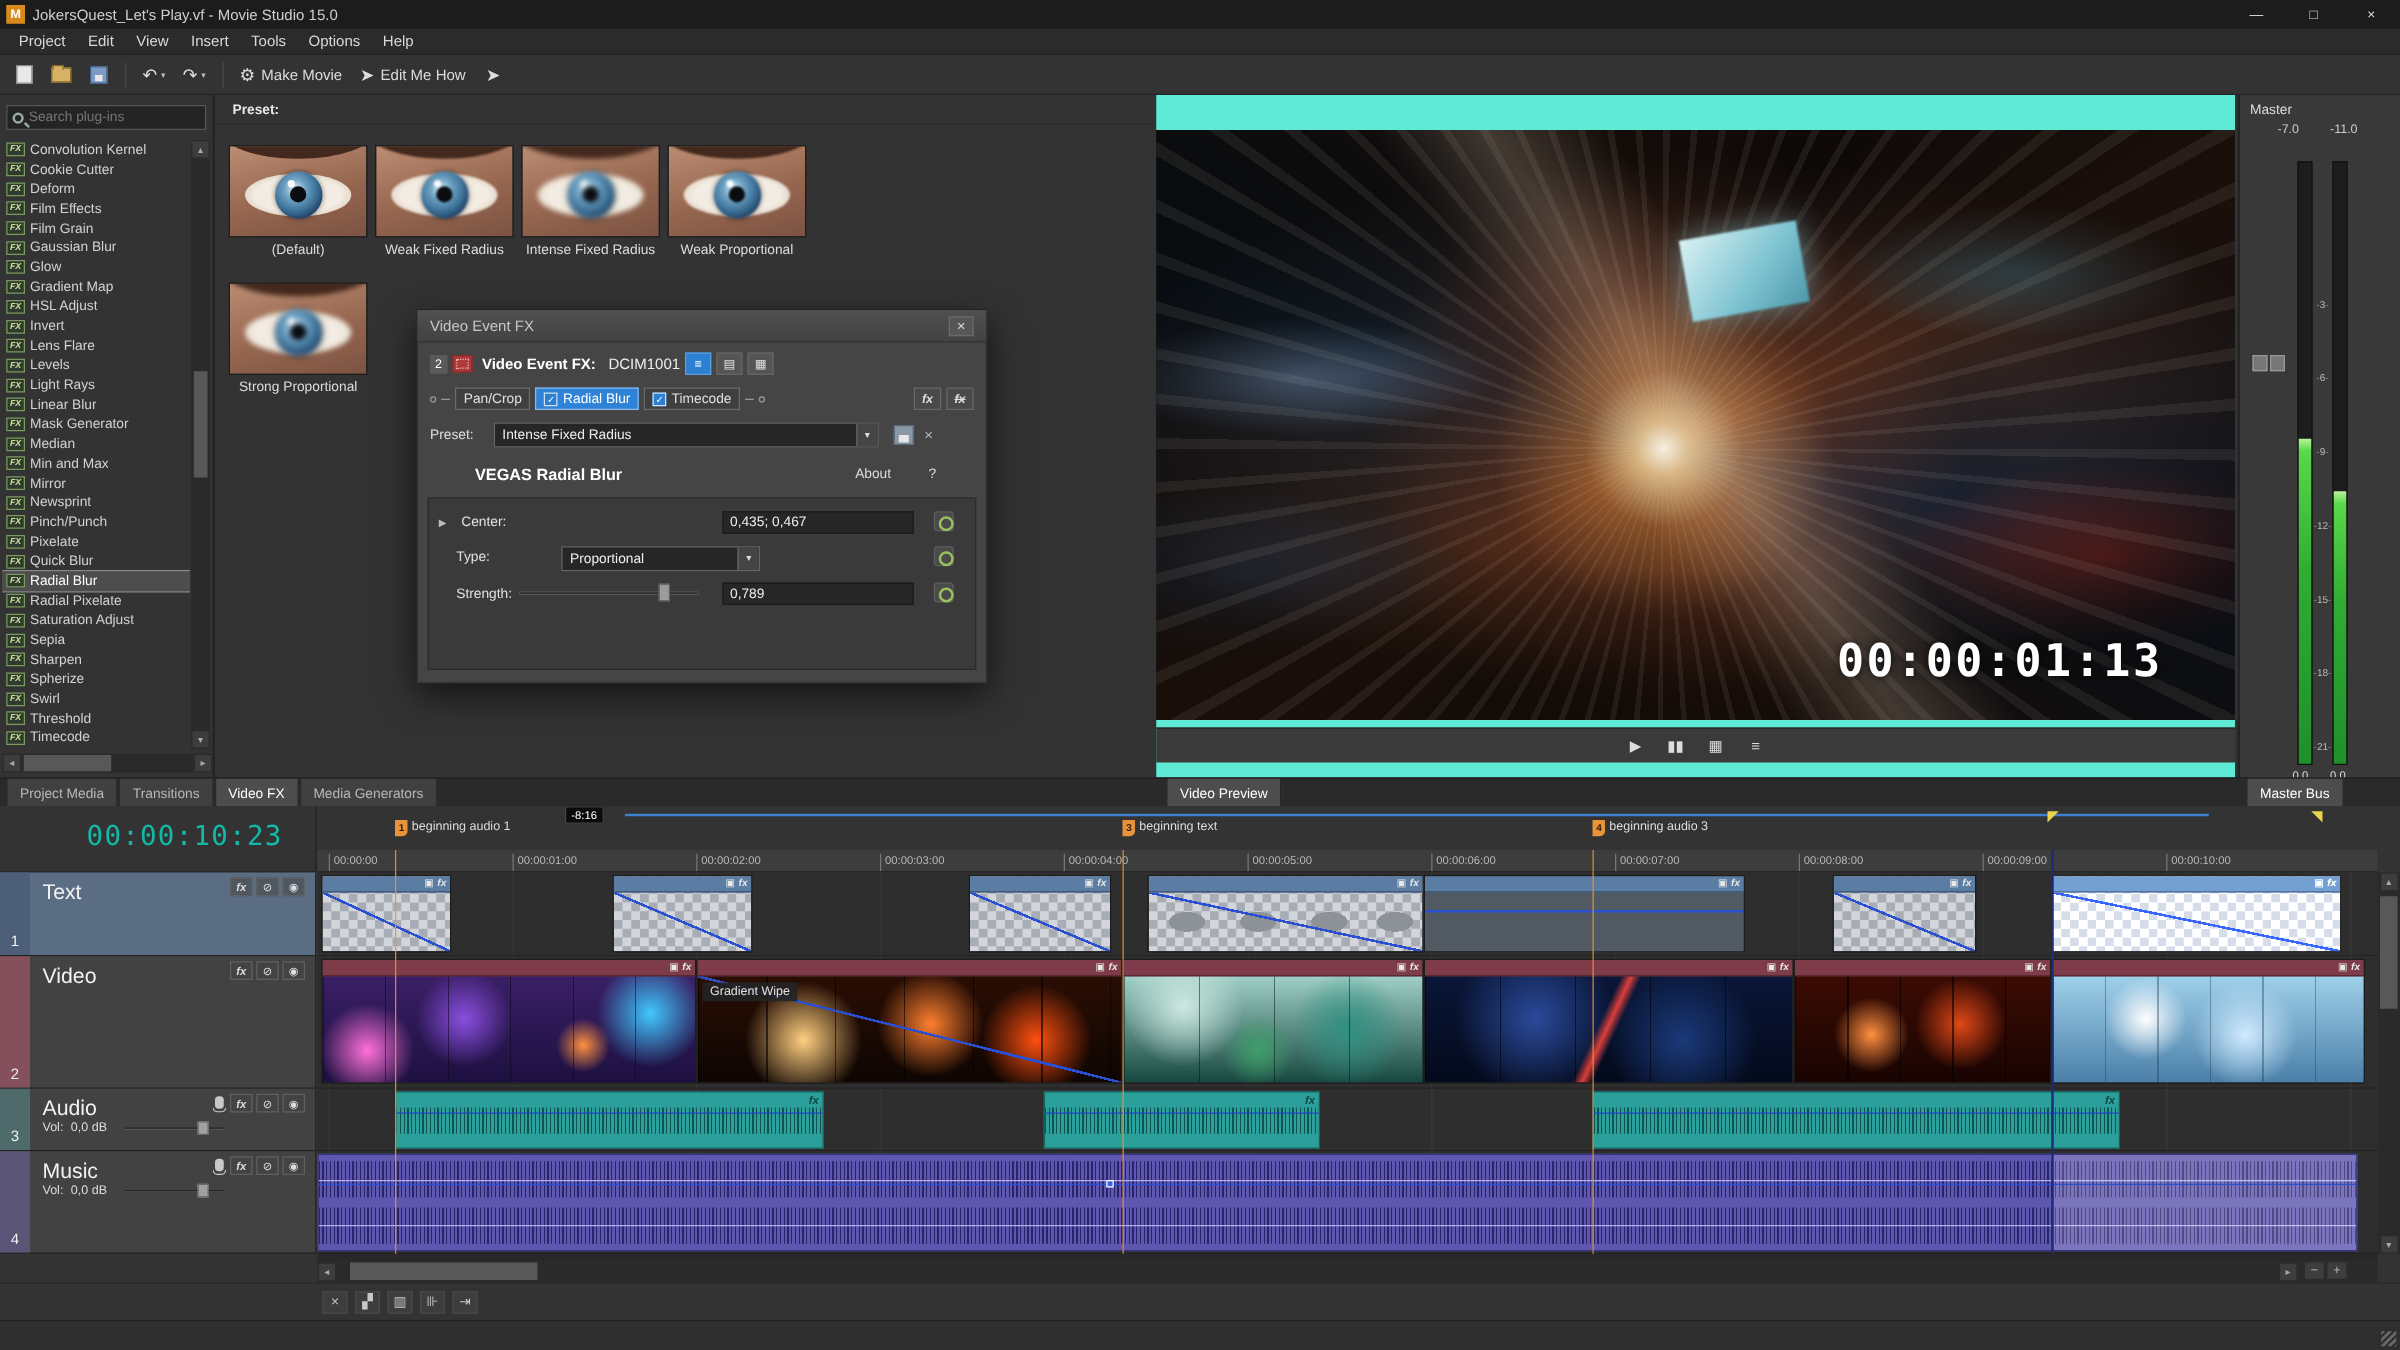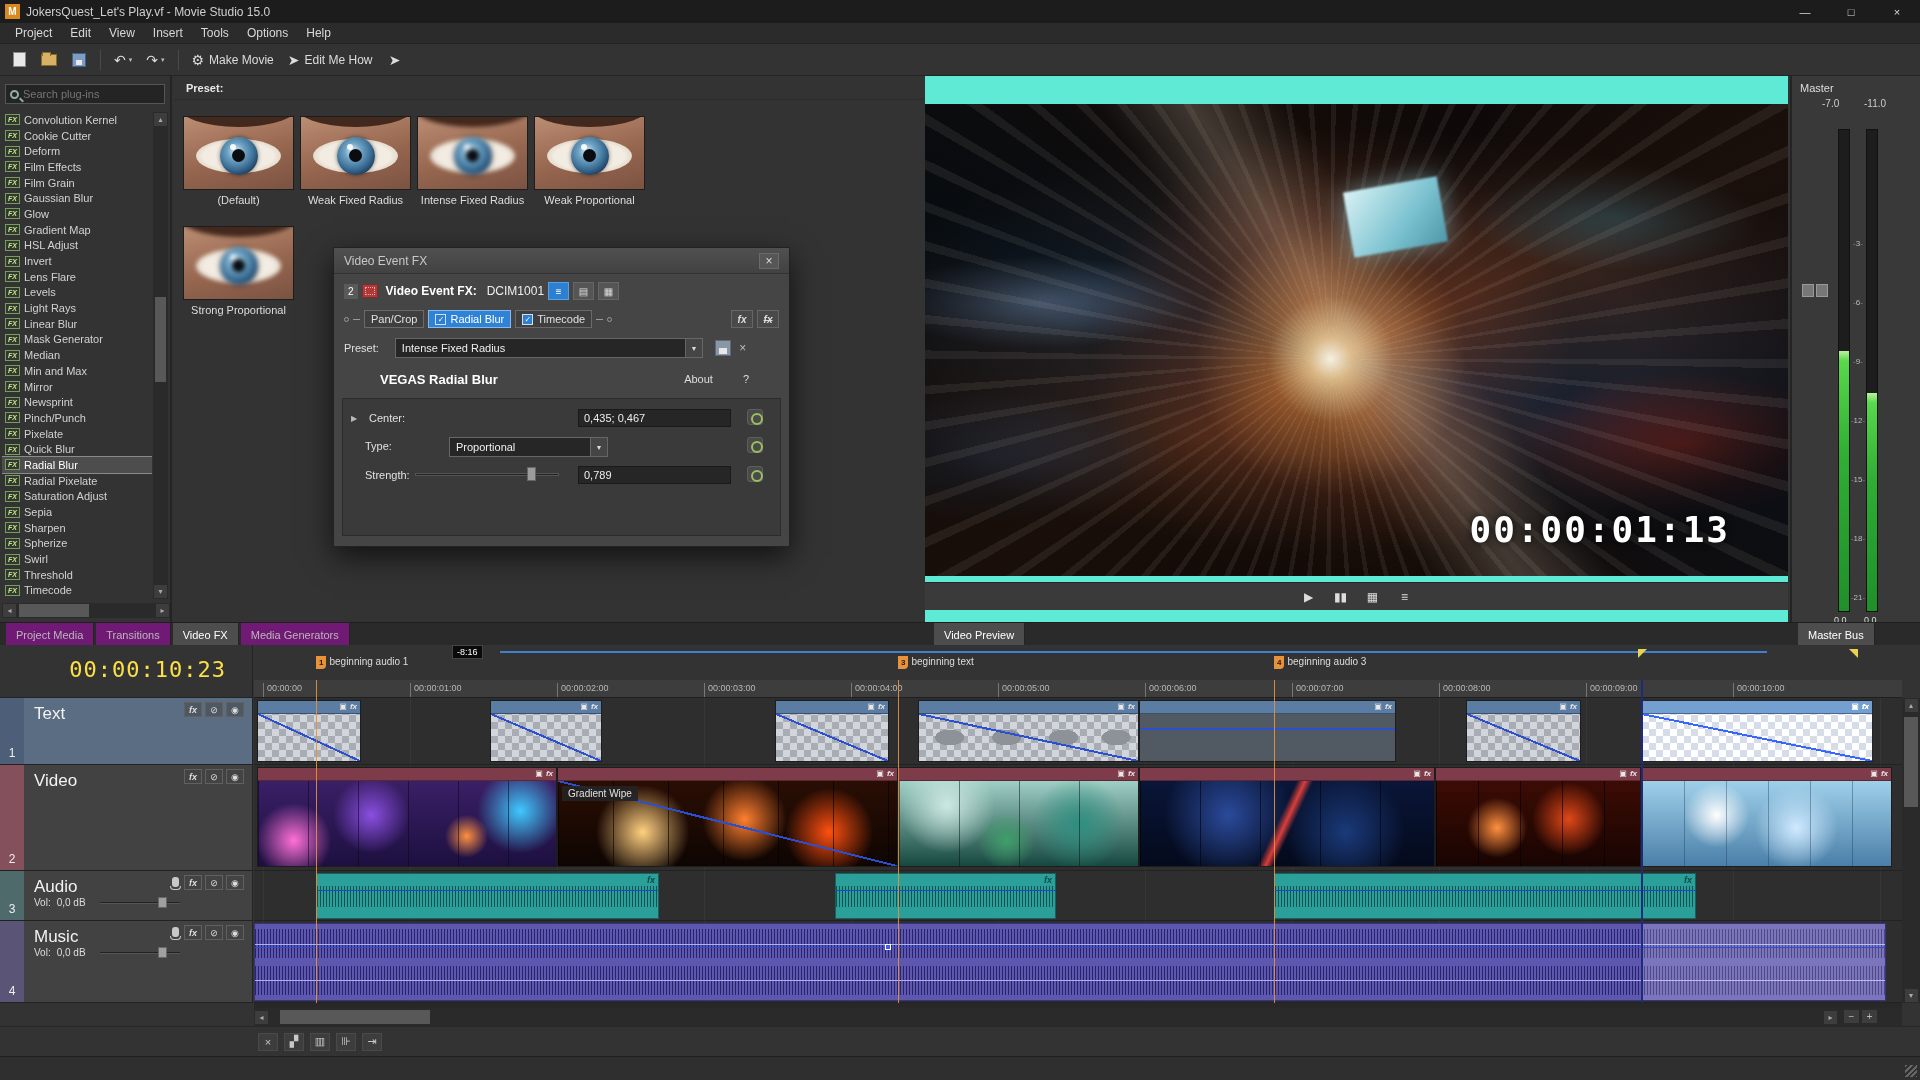--- a/index.html
+++ b/index.html
@@ -127,28 +127,28 @@
 .mfill{position:absolute;left:0;right:0;bottom:0;background:linear-gradient(180deg,#b9f39a 0,#58d84a 10px,#2fae33 40%,#1f8f2a)}
 #fill-l{top:221px}#fill-r{top:263px}
 #meter-scale{position:absolute;left:58px;top:0;width:16px;height:546px}
 .mscale{position:absolute;width:16px;text-align:center;font-size:8px;color:#bbb}
 .mscale::before,.mscale::after{content:'-';color:#888;font-size:8px}
 #out-l{position:absolute;left:42px;top:539px;font-size:9px;color:#ddd}
 #out-r{position:absolute;left:72px;top:539px;font-size:9px;color:#ddd}
 
 #dock-tabrow{position:absolute;left:0;top:622px;width:1920px;height:23px;background:#2a2a2a;border-top:1px solid #1f1f1f}
 #dock-tabs-left{position:absolute;left:6px;top:0;height:23px;display:flex;gap:2px}
-.dtab{height:23px;display:flex;align-items:center;padding:0 10px;background:#701a75;color:#b8b8b8;font-size:11px;border-right:1px solid #242424}
+.dtab{height:23px;display:flex;align-items:center;padding:0 10px;background:#404040;color:#b8b8b8;font-size:11px;border-right:1px solid #242424}
 .dtab.active{background:#4d4d4d;color:#fff}
 #tab-video-preview{position:absolute;left:934px}
 #tab-master-bus{position:absolute;left:1798px}
 
 #timeline{position:absolute;left:0;top:645px;width:1920px;height:435px;background:#333}
 #tl-header{position:absolute;left:0;top:0;width:253px;height:53px;background:#333;border-right:1px solid #242424;border-bottom:1px solid #242424}
-#time-display{position:absolute;left:0;right:26px;top:12px;text-align:right;font:22px "DejaVu Sans Mono",monospace;color:#fde047;letter-spacing:1px}
+#time-display{position:absolute;left:0;right:26px;top:12px;text-align:right;font:22px "DejaVu Sans Mono",monospace;color:#14b8a6;letter-spacing:1px}
 #marker-row{position:absolute;left:254px;top:0;width:1648px;height:35px;background:#333;overflow:hidden}
 #loop-line{position:absolute;left:246px;top:6px;width:1267px;height:2px;background:#3f7fd0}
 .mflag{position:absolute;top:11px;display:flex;align-items:flex-start}
 .mnum{background:#e8923a;color:#241a08;font-size:8px;font-weight:bold;padding:0 3px;height:13px;line-height:13px;border-radius:0 0 4px 0}
 .mlab{font-size:10px;color:#ddd;margin-left:3px;white-space:nowrap}
 #sel-tip{position:absolute;left:198px;top:0;background:#0a0a0a;color:#fff;font-size:9px;padding:1px 4px;border:1px solid #444}
 .looptri{position:absolute;top:4px;width:0;height:0}
 #loopA{left:1384px;border-top:9px solid #e8d44d;border-right:9px solid transparent}
 #loopB{left:1595px;border-top:9px solid #e8d44d;border-left:9px solid transparent}
 #ruler{position:absolute;left:254px;top:35px;width:1648px;height:18px;background:#3d3d3d;border-bottom:1px solid #1f1f1f;overflow:hidden}

